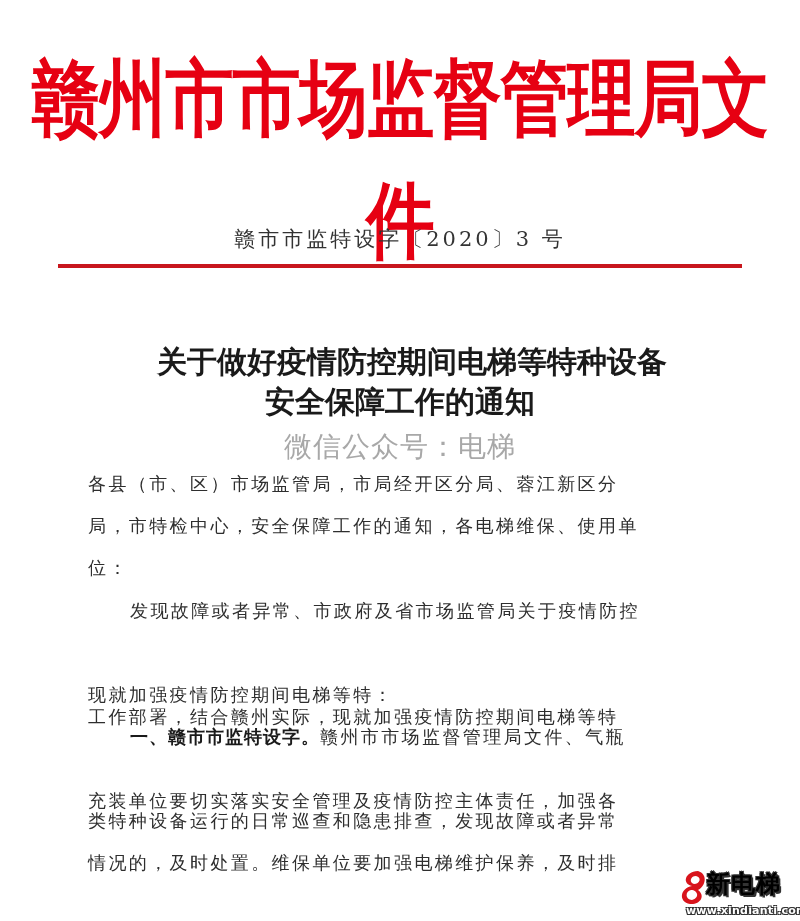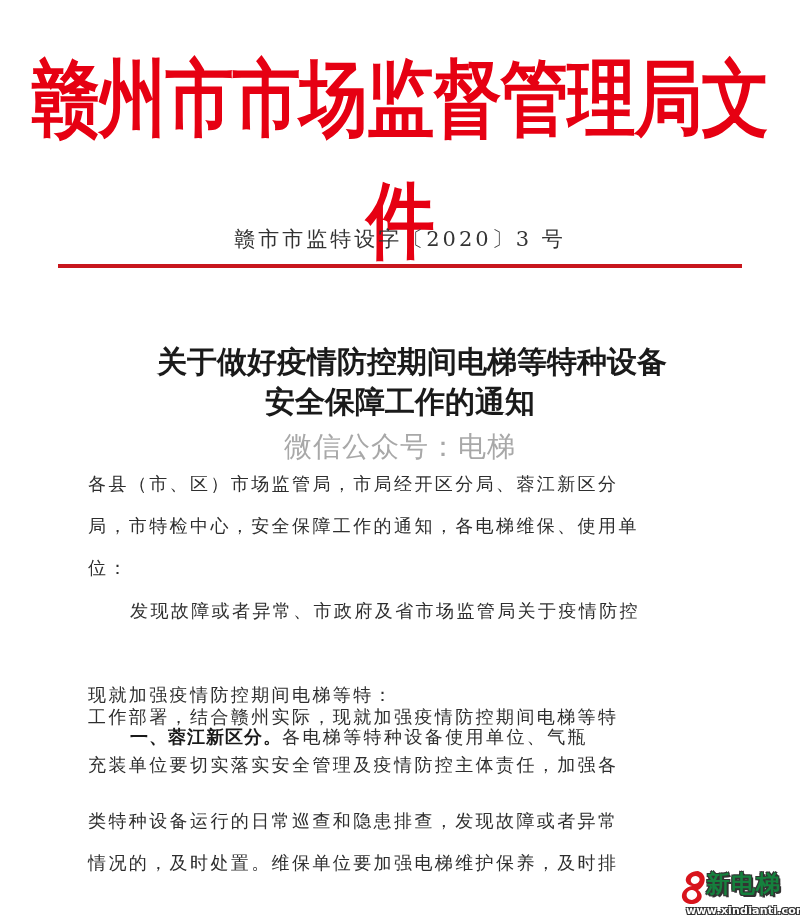--- a/index.html
+++ b/index.html
@@ -101,21 +101,21 @@
       width: 36px;
       height: 40px;
     }
     .logo-text {
       position: absolute;
       left: 30px;
       top: 0px;
       font-family: "DejaVu Sans", "Liberation Sans", sans-serif;
       font-weight: bold;
       font-size: 24px;
-      color: #15803d;
+      color: #000000;
       text-shadow: -1px -1px 0 #333, 1px -1px 0 #333, -1px 1px 0 #333, 1px 1px 0 #333, 2px 2px 0 #333;
       letter-spacing: 1px;
     }
     .logo-url {
       position: absolute;
       left: 10px;
       top: 36px;
       font-family: "DejaVu Sans", "Liberation Sans", sans-serif;
       font-weight: bold;
       font-size: 11px;
@@ -142,23 +142,23 @@
 
   <div class="body-line" style="top:472px;">各县（市、区）市场监管局，市局经开区分局、蓉江新区分</div>
   <div class="body-line" style="top:514px;">局，市特检中心，安全保障工作的通知，各电梯维保、使用单</div>
   <div class="body-line" style="top:556px;">位：</div>
 
   <div class="body-line indent" style="top:599px;">发现故障或者异常、市政府及省市场监管局关于疫情防控</div>
   <div class="body-line" style="top:663px;margin-top:42px;">工作部署，结合赣州实际，现就加强疫情防控期间电梯等特</div>
   <div class="body-line" style="top:683px;">现就加强疫情防控期间电梯等特：</div>
 
   <div class="body-line indent" style="top:725px;">
-    <span class="bold-lead">一、蓉江新区分。</span><span>各电梯等特种设备使用单位、气瓶</span>
+    <span class="bold-lead">一、赣市市监特设字。</span><span>赣州市市场监督管理局文件、气瓶</span>
   </div>
-  <div class="body-line" style="top:753px;text-align:center;">充装单位要切实落实安全管理及疫情防控主体责任，加强各</div>
+  <div class="body-line" style="top:789px;text-align:center;">充装单位要切实落实安全管理及疫情防控主体责任，加强各</div>
   <div class="body-line" style="top:809px;font-family:Liberation Mono, monospace;">类特种设备运行的日常巡查和隐患排查，发现故障或者异常</div>
   <div class="body-line" style="top:851px;text-align:right;">情况的，及时处置。维保单位要加强电梯维护保养，及时排</div>
 
   <div class="logo">
     <svg class="logo-mark" viewBox="0 0 36 40">
       <path d="M22 3 C 8 4, 6 16, 16 18 C 4 20, 2 34, 14 36 C 24 37, 30 28, 22 22 C 30 18, 32 6, 22 3 Z M20 8 C 26 9, 24 16, 18 16 C 13 15, 14 8, 20 8 Z M15 22 C 22 22, 24 30, 16 32 C 9 32, 9 23, 15 22 Z" fill="#d8141c"></path>
     </svg>
     <span class="logo-text">新电梯</span>
     <span class="logo-url">www.xindianti.com</span>
   </div>

